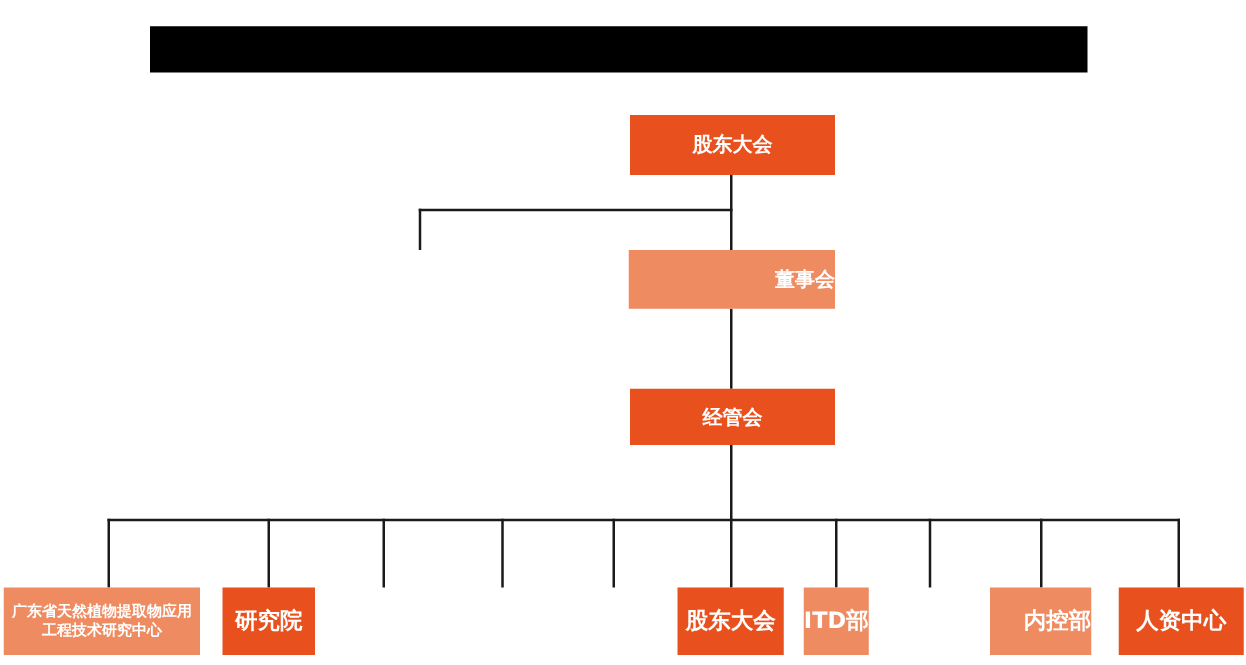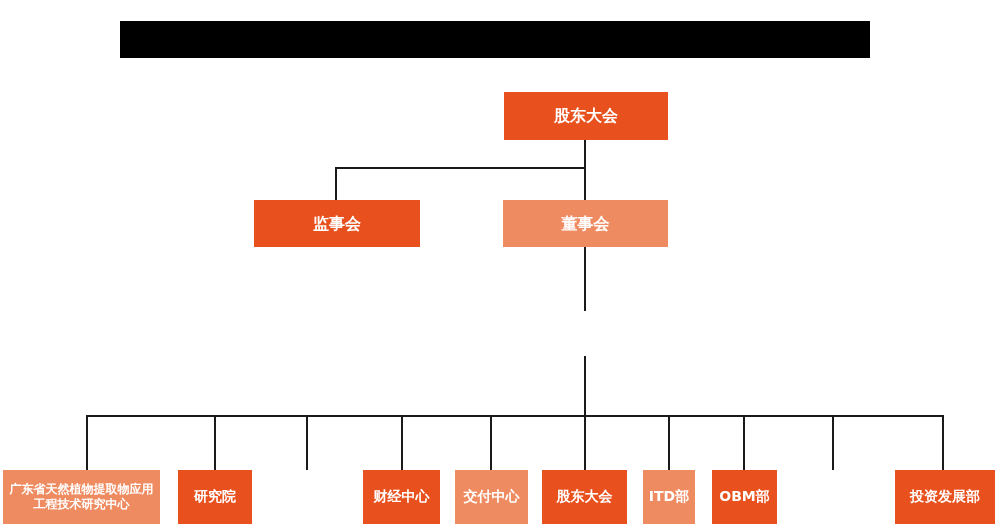--- a/index.html
+++ b/index.html
@@ -23,28 +23,28 @@
   .node {
     position: absolute;
     display: flex; align-items: center; justify-content: center;
     color: var(--node_text);
     font-weight: bold;
     text-align: center;
     font-size: 16px;
     line-height: 1.25;
   }
   .node.primary { background: var(--primary); }
-  .node.secondary { background: var(--secondary); }
+  .node.secondary { background: var(--secondary); justify-content: flex-end; }
 
   .node.root   { left: 504px; top:  92px; width: 164px; height: 48px; }
   .node.sup    { left: 254px; top: 200px; width: 166px; height: 47px; }
   .node.board  { left: 503px; top: 200px; width: 165px; height: 47px; }
   .node.mgmt   { left: 504px; top: 311px; width: 164px; height: 45px; }
 
-  .node.dept { top: 470px; height: 54px; font-size: 14px; }
+  .node.dept { top: 470px; height: 54px; font-size: 18px; }
   .node.d0 { left:   3px; width: 157px; font-size: 12px; padding: 2px 5px; }
   .node.d1 { left: 178px; width:  74px; }
   .node.d2 { left: 267px; width:  80px; }
   .node.d3 { left: 363px; width:  77px; }
   .node.d4 { left: 455px; width:  73px; }
   .node.d5 { left: 542px; width:  85px; }
   .node.d6 { left: 643px; width:  52px; }
   .node.d7 { left: 712px; width:  65px; }
   .node.d8 { left: 792px; width:  81px; }
   .node.d9 { left: 895px; width: 100px; }
@@ -86,46 +86,40 @@
   <div class="line v drop dr5"></div>
   <div class="line v drop dr6"></div>
   <div class="line v drop dr7"></div>
   <div class="line v drop dr8"></div>
   <div class="line v drop dr9"></div>
 
   <div class="node primary root">
     <span>股东大会</span>
   </div>
 
-  <div class="node primary sup">
-    <span>监事会</span>
-  </div>
   <div class="node secondary board">
     <span>董事会</span>
   </div>
 
+  <div class="node primary mgmt">
+    <span>经管会</span>
+  </div>
 
   <div class="node secondary dept d0">
     <span>广东省天然植物提取物应用工程技术研究中心</span>
   </div>
   <div class="node primary dept d1">
     <span>研究院</span>
   </div>
-  <div class="node primary dept d3">
-    <span>财经中心</span>
-  </div>
-  <div class="node secondary dept d4">
-    <span>交付中心</span>
-  </div>
   <div class="node primary dept d5">
     <span>股东大会</span>
   </div>
   <div class="node secondary dept d6">
     <span>ITD部</span>
   </div>
-  <div class="node primary dept d7">
-    <span>OBM部</span>
+  <div class="node secondary dept d8">
+    <span>内控部</span>
   </div>
   <div class="node primary dept d9">
-    <span>投资发展部</span>
+    <span>人资中心</span>
   </div>
 
 </div>
 
 </body></html>

